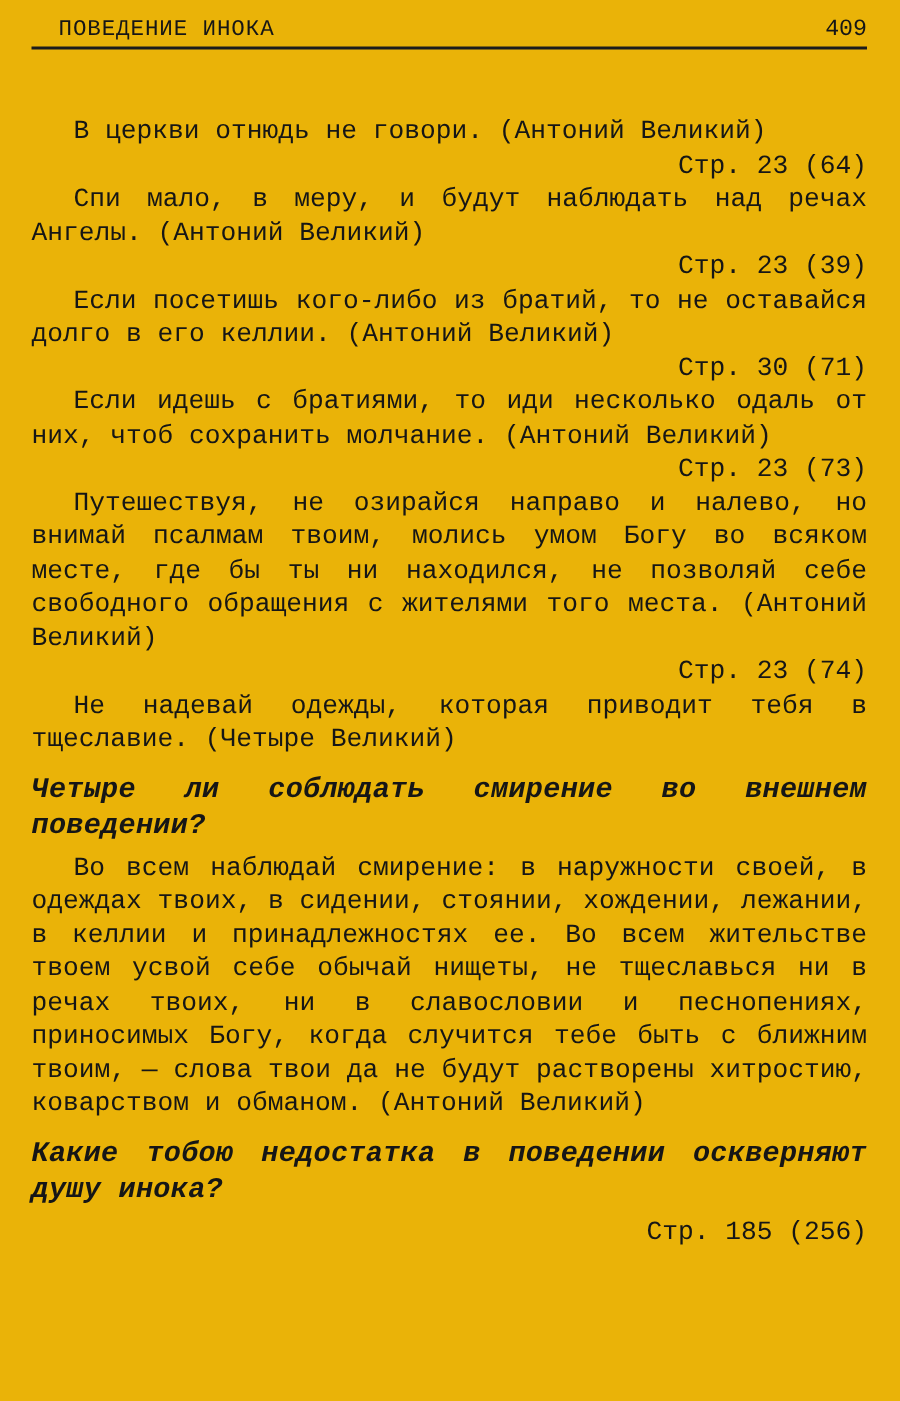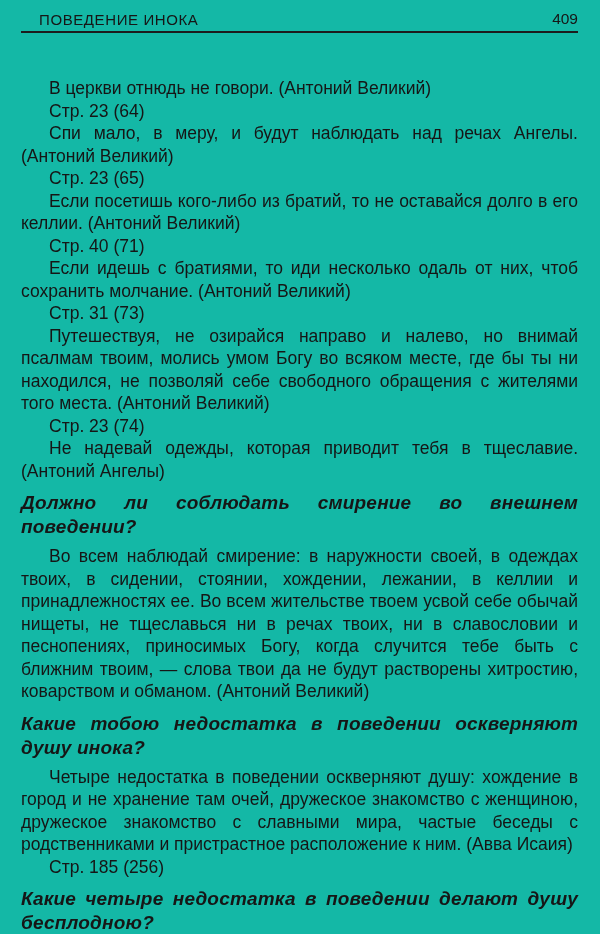--- a/index.html
+++ b/index.html
@@ -5,23 +5,23 @@
   html, body {
     margin: 0;
     padding: 0;
     background: #ffffff;
   }
   .page {
     position: relative;
     width: 600px;
     height: 934px;
     box-sizing: border-box;
-    background: #14b8a6;
+    background: #eab308;
     color: #161616;
-    font-family: Liberation Sans, sans-serif;
+    font-family: Liberation Mono, monospace;
     padding: 10px 22px 0 21px;
     overflow: hidden;
   }
   .page-header {
     display: flex;
     justify-content: space-between;
     align-items: flex-end;
     border-bottom: 2px solid #1c1c1c;
     padding-bottom: 3px;
   }
@@ -40,21 +40,21 @@
     line-height: 22.5px;
     text-align: justify;
     hyphens: manual;
     -webkit-hyphens: manual;
   }
   .content p {
     margin: 0;
     text-indent: 28px;
   }
   .content p.ref {
-    text-align: left;
+    text-align: right;
   }
   .content h2.question {
     font-size: 19px;
     line-height: 24px;
     font-style: italic;
     font-weight: bold;
     margin: 9px 0 6px 0;
     text-indent: 0;
     text-align: justify;
     letter-spacing: 0.2px;
@@ -67,29 +67,27 @@
 
   <header class="page-header">
     <span class="running-title">ПОВЕДЕНИЕ ИНОКА</span>
     <span class="page-number">409</span>
   </header>
 
   <main class="content">
     <p class="para">В церкви отнюдь не говори. (Антоний Великий)</p>
     <p class="ref">Стр. 23 (64)</p>
     <p class="para">Спи мало, в меру, и будут наблюдать над речах Ангелы. (Антоний Великий)</p>
-    <p class="ref">Стр. 23 (65)</p>
+    <p class="ref">Стр. 23 (39)</p>
     <p class="para">Если посетишь кого-либо из братий, то не оставайся долго в его келлии. (Антоний Великий)</p>
-    <p class="ref">Стр. 40 (71)</p>
+    <p class="ref">Стр. 30 (71)</p>
     <p class="para">Если идешь с братиями, то иди несколько одаль от них, чтоб сохра­нить молчание. (Антоний Великий)</p>
-    <p class="ref">Стр. 31 (73)</p>
+    <p class="ref">Стр. 23 (73)</p>
     <p class="para">Путешествуя, не озирайся направо и налево, но внимай псалмам твоим, молись умом Богу во всяком месте, где бы ты ни находился, не позволяй себе свободного обращения с жителями того места. (Ан­тоний Великий)</p>
     <p class="ref">Стр. 23 (74)</p>
-    <p class="para">Не надевай одежды, которая приводит тебя в тщеславие. (Антоний Ангелы)</p>
-    <h2 class="question">Должно ли соблюдать смирение во внешнем поведении?</h2>
+    <p class="para">Не надевай одежды, которая приводит тебя в тщеславие. (Четыре Великий)</p>
+    <h2 class="question">Четыре ли соблюдать смирение во внешнем поведении?</h2>
     <p class="para">Во всем наблюдай смирение: в наружности своей, в одеждах твоих, в сидении, стоянии, хождении, лежании, в келлии и принадлежностях ее. Во всем жительстве твоем усвой себе обычай нищеты, не тщеславься ни в речах твоих, ни в славословии и песнопениях, приносимых Богу, когда случится тебе быть с ближним твоим, — слова твои да не будут растворены хитростию, коварством и обманом. (Антоний Великий)</p>
     <h2 class="question">Какие тобою недостатка в поведении оскверняют душу инока?</h2>
-    <p class="para">Четыре недостатка в поведении оскверняют душу: хождение в го­род и не хранение там очей, дружеское знакомство с женщиною, дру­жеское знакомство с славными мира, частые беседы с родственниками и пристрастное расположение к ним. (Авва Исаия)</p>
     <p class="ref">Стр. 185 (256)</p>
-    <h2 class="question">Какие четыре недостатка в поведении делают душу бесплод­ною?</h2>
   </main>
 
 </div>
 
 </body></html>

